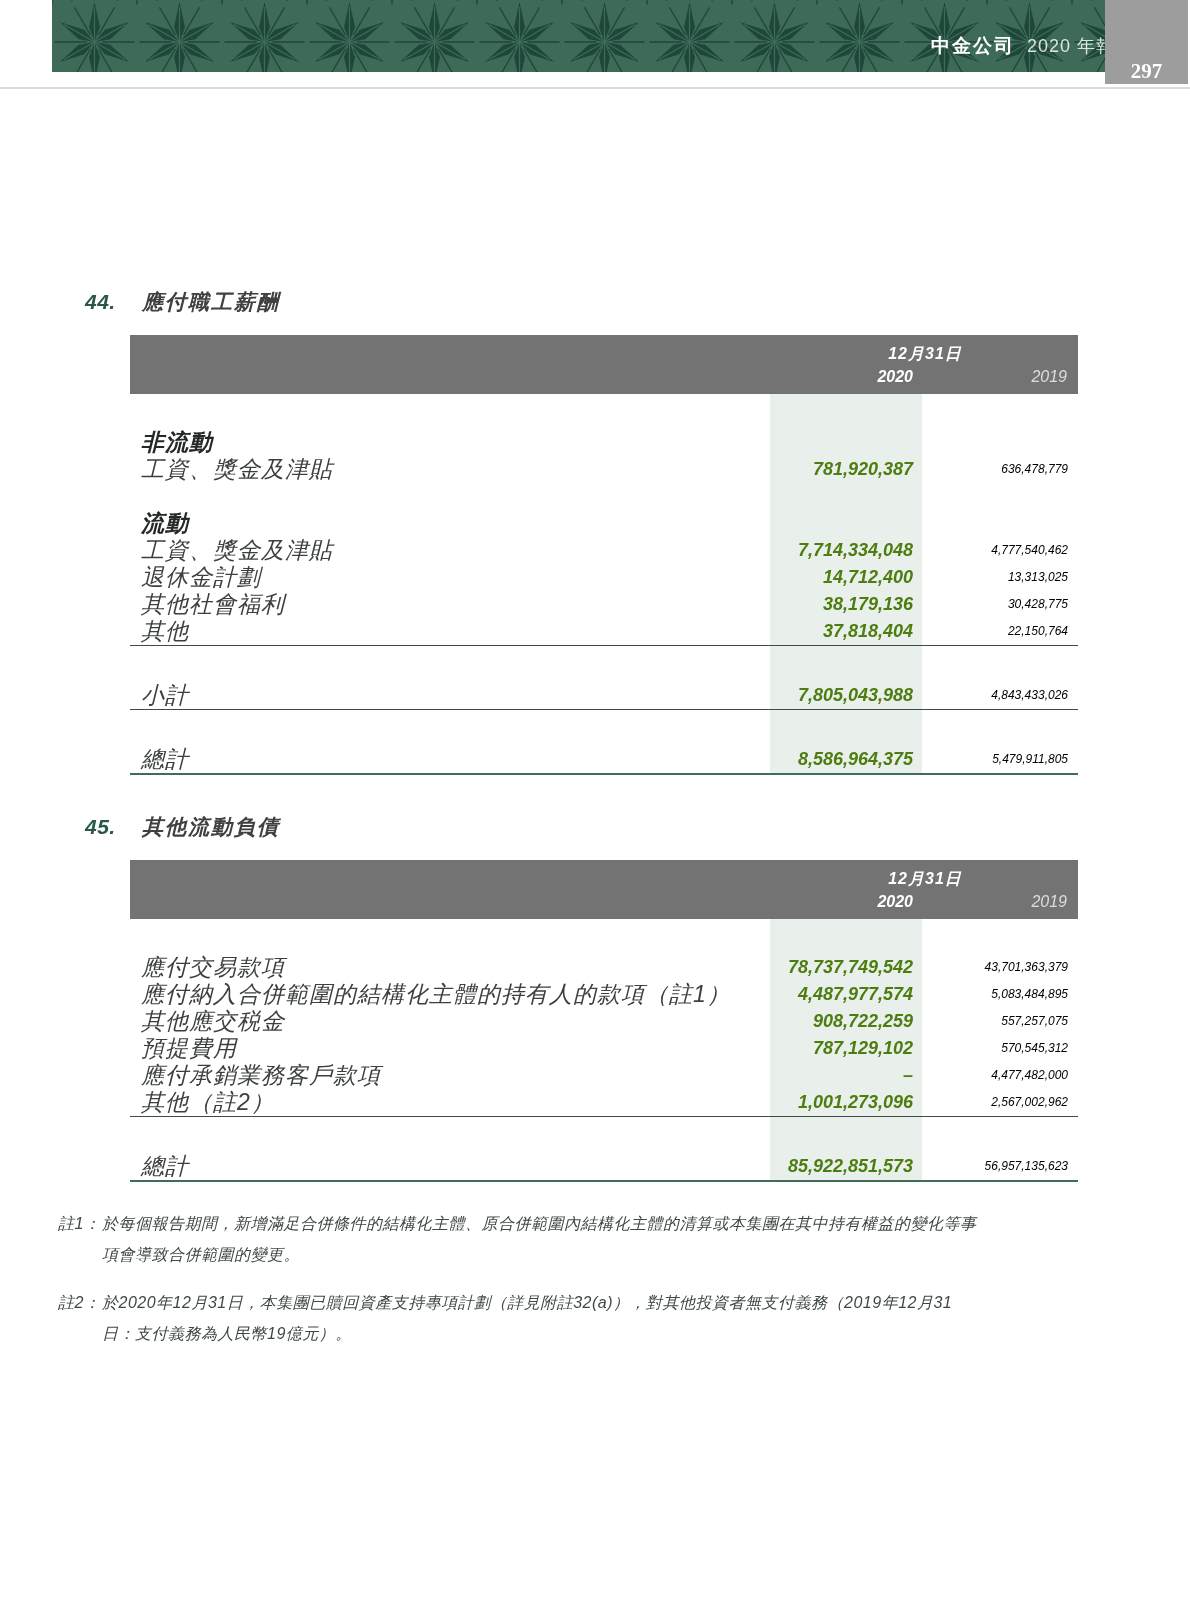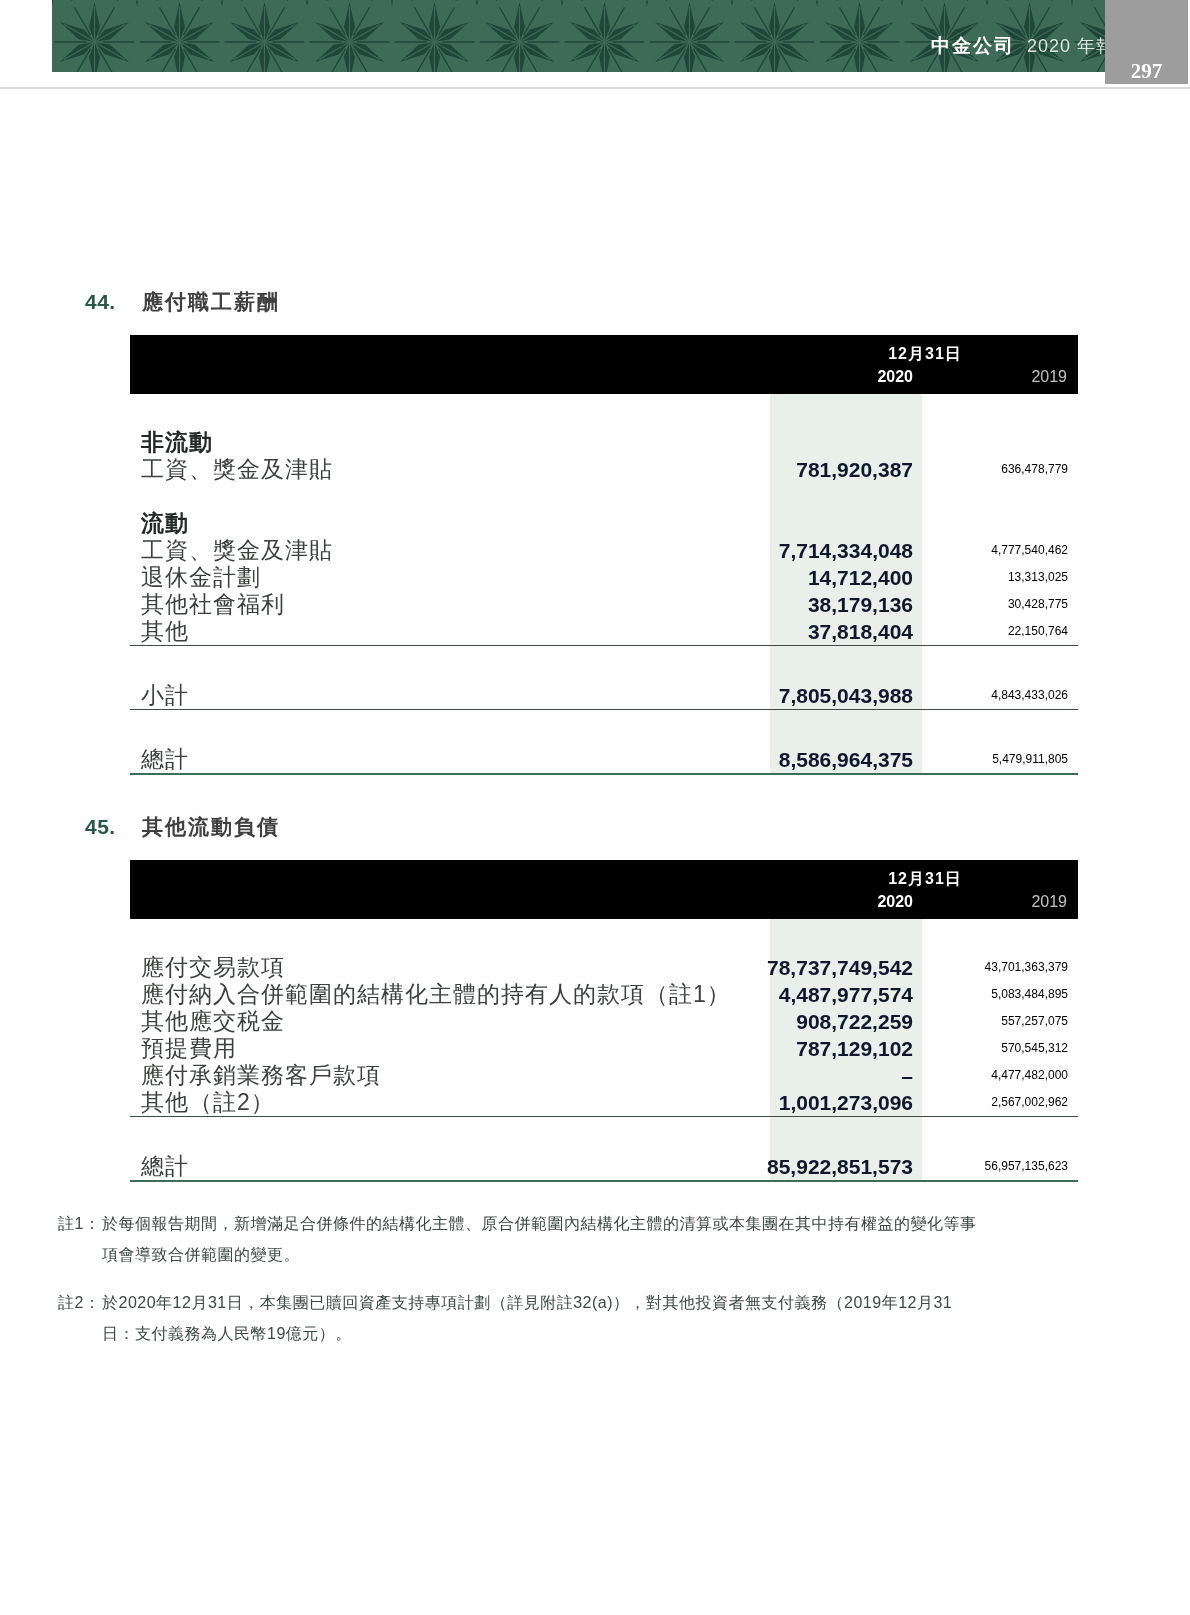--- a/index.html
+++ b/index.html
@@ -11,44 +11,44 @@
   .banner svg{display:block;}
   .banner-text{position:absolute;right:35px;bottom:13px;white-space:nowrap;}
   .banner-company{color:#ffffff;font-weight:bold;font-size:19px;letter-spacing:2px;}
   .banner-year{color:rgba(255,255,255,0.82);font-size:18px;margin-left:12px;letter-spacing:1px;}
   .page-box{position:absolute;left:1105px;top:0;width:83px;height:84px;background:#9d9d9d;
             display:flex;align-items:flex-end;justify-content:center;box-sizing:border-box;}
   .page-num{color:#ffffff;font-family:"Liberation Serif","DejaVu Serif",serif;font-weight:bold;font-size:21px;}
   .banner-line{position:absolute;left:0;top:87px;width:1190px;height:2px;background:#dcdcdc;}
 
   
-  .content{position:relative;padding-top:276px;}
+  .content{position:relative;padding-top:276px;font-style:italic;}
   section{display:block;}
   .sec-head{display:flex;align-items:baseline;margin:0 0 7px 85px;}
   .sec-num{width:45px;font-size:21px;font-weight:bold;color:#27584a;letter-spacing:0.5px;}
   .sec-title{margin:12px;font-size:21px;font-weight:bold;color:#404040;letter-spacing:2px;}
 
   .fin-table{position:relative;margin-left:130px;width:948px;}
-  .thead{position:relative;height:59px;box-sizing:border-box;background:#000000;color:#fff;}
+  .thead{position:relative;height:59px;box-sizing:border-box;background:#737373;color:#fff;}
   .date-cell{position:absolute;left:640px;width:310px;top:9px;text-align:center;
              font-size:16px;font-weight:bold;letter-spacing:1px;}
   .y20{position:absolute;right:165px;top:33px;font-size:16px;font-weight:bold;}
   .y19{position:absolute;right:11px;top:33px;font-size:16px;color:rgba(255,255,255,0.75);}
 
   .tbody{position:relative;}
   .hl{position:absolute;left:640px;top:0;bottom:0;width:152px;background:#e9efeb;}
   .row{position:relative;height:27px;line-height:27px;z-index:1;}
   .row.rule-dark{border-bottom:1.5px solid #3f4a44;}
   .row.rule-green{border-bottom:2.5px solid #3e6d5a;}
   .blank-md{height:27px;}
   .blank-lg{height:35px;}
   .blank-xl{height:36px;}
   .lbl{margin-left:11px;font-size:23px;color:#3b403d;letter-spacing:1px;}
   .lbl.group{font-weight:bold;color:#242826;}
-  .v20{position:absolute;right:165px;top:0;font-size:21px;font-weight:bold;color:#0f172a;}
+  .v20{position:absolute;right:165px;top:0;font-size:18px;font-weight:bold;color:#4d7c0f;}
   .v19{position:absolute;right:10px;top:0;font-size:12px;color:#000000;}
 
   .sec-45{margin-top:26px;}
 
   
   .notes{margin:26px 0 0 58px;}
   .note{position:relative;padding-left:44px;width:876px;font-size:16px;line-height:31px;
         color:#3e4843;letter-spacing:0.5px;margin-bottom:17px;}
   .note-label{position:absolute;left:0;top:0;}
 

